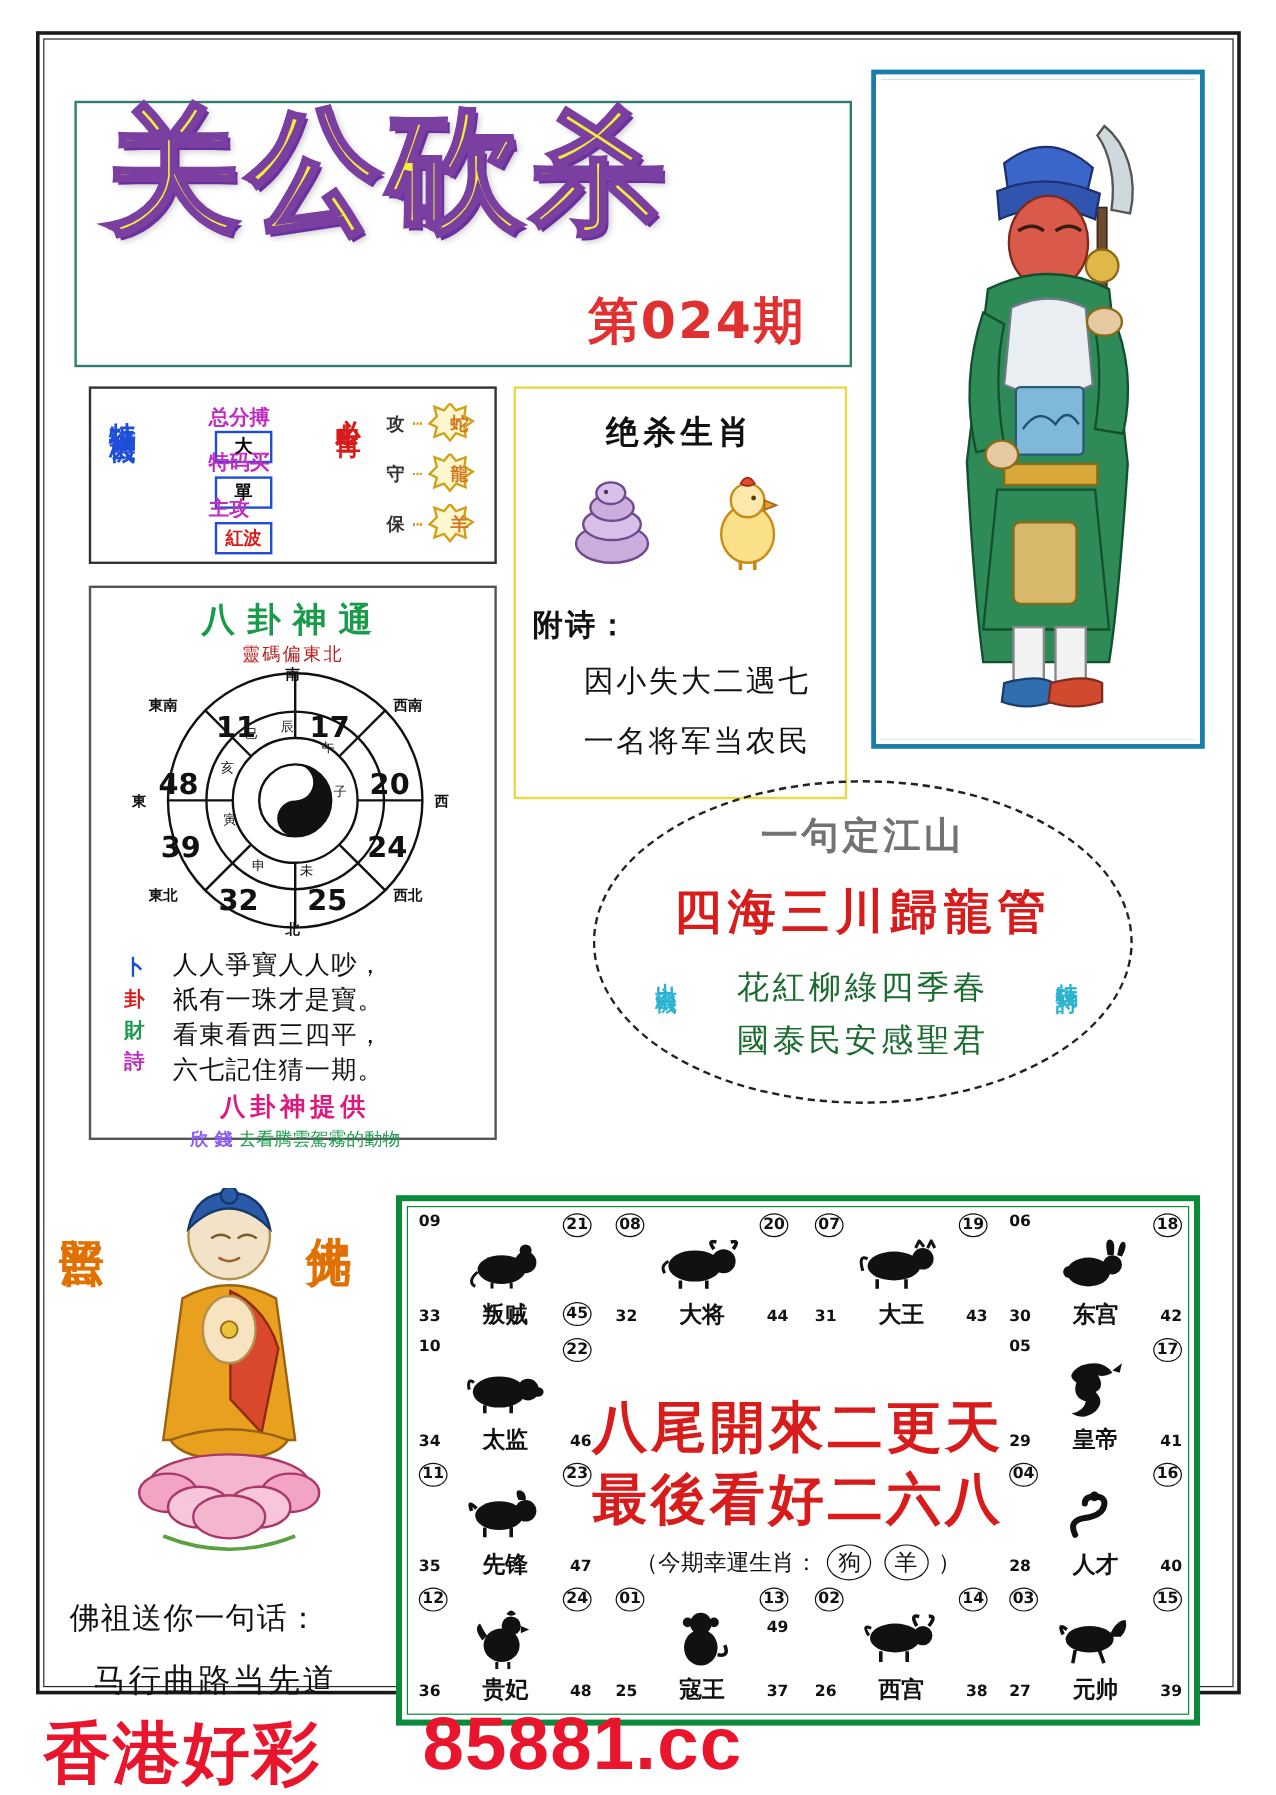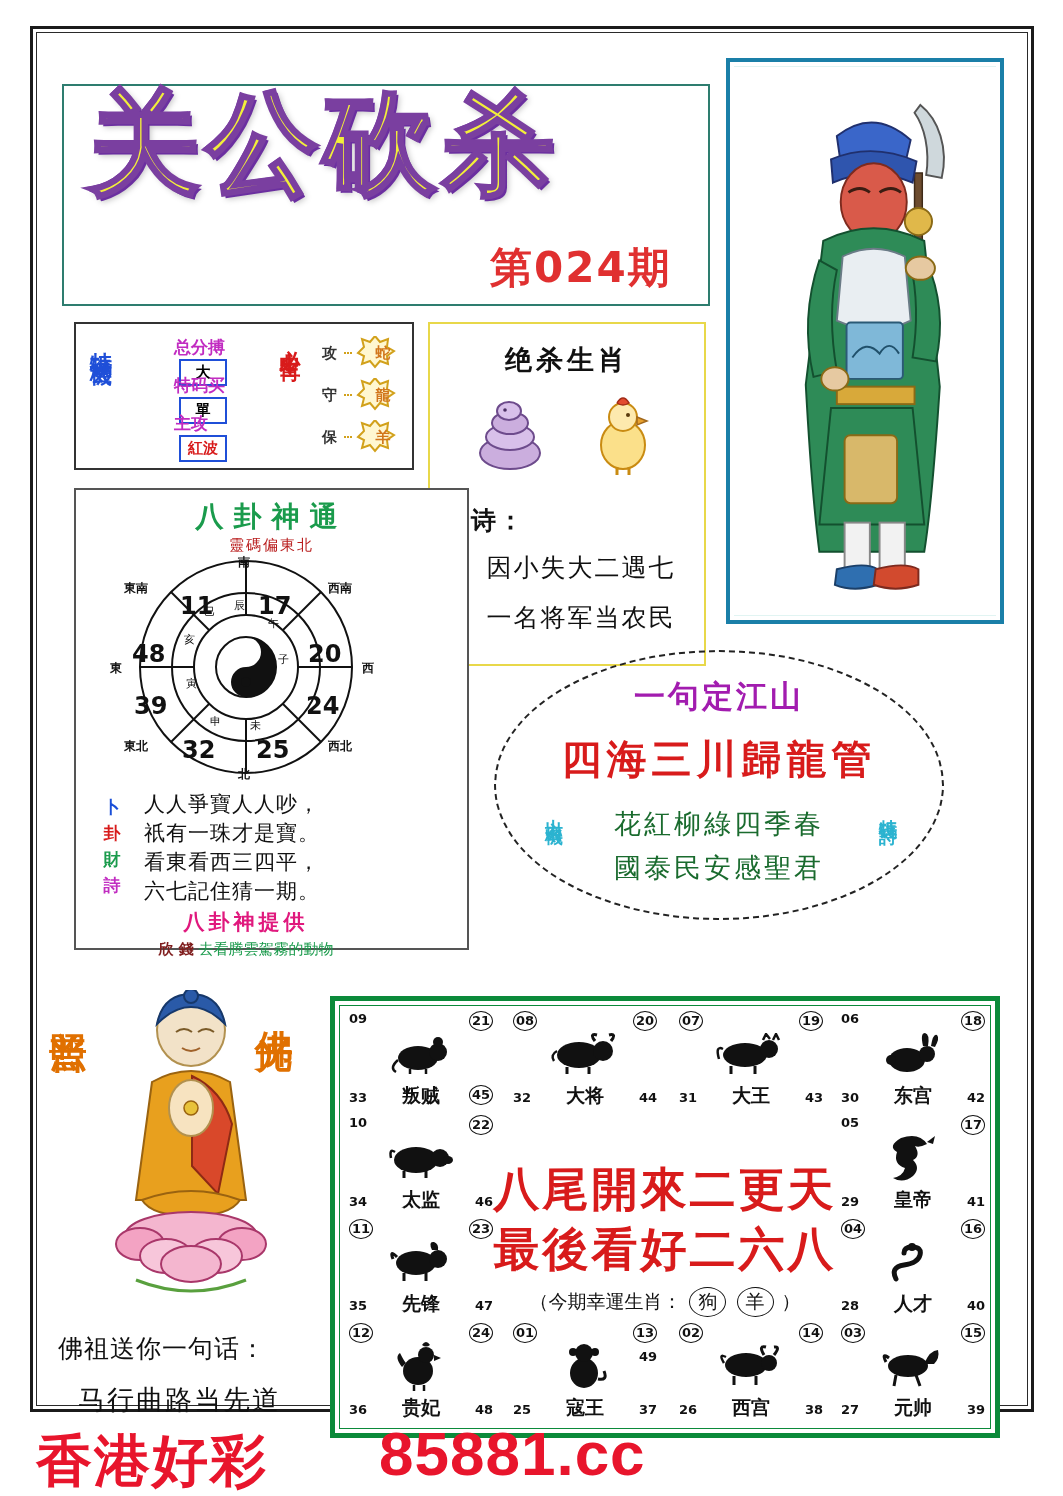--- a/index.html
+++ b/index.html
@@ -44,38 +44,38 @@
   .dashline{flex:1;height:0;border-top:2px dotted #d2a11b;margin:0 2px;}
 
   
   .panel-b{position:absolute;left:428px;top:322px;width:278px;height:344px;border:2px solid #e8d84a;background:#fff;box-sizing:border-box;}
   .pb-title{position:absolute;top:18px;left:0;width:100%;text-align:center;font-size:27px;font-weight:bold;color:#111;letter-spacing:4px;}
   .pb-animals{position:absolute;top:62px;left:0;width:100%;height:96px;display:flex;justify-content:center;gap:40px;align-items:center;}
   .pb-poem-label{position:absolute;left:14px;top:180px;font-size:25px;font-weight:bold;color:#111;letter-spacing:2px;}
   .pb-poem{position:absolute;left:36px;top:222px;width:230px;font-size:25px;line-height:44px;color:#111;letter-spacing:2px;text-align:center;}
 
   
-  .panel-c{position:absolute;left:74px;top:488px;width:395px;height:462px;border:2px solid #555;background:#fff;box-sizing:border-box;text-decoration:underline;}
+  .panel-c{position:absolute;left:74px;top:488px;width:340px;height:462px;border:2px solid #555;background:#fff;box-sizing:border-box;text-decoration:underline;}
   .pc-title{position:absolute;top:8px;left:0;width:100%;text-align:center;font-size:28px;font-weight:bold;color:#1a9b4c;letter-spacing:10px;}
   .pc-sub{position:absolute;top:46px;left:0;width:100%;text-align:center;font-size:15px;color:#b91c1c;letter-spacing:2px;}
   .bagua{position:absolute;left:34px;top:62px;width:272px;height:230px;}
   .bagua .num{position:absolute;font-size:24px;font-weight:bold;color:#111;}
   .bagua .dir{position:absolute;font-size:12px;color:#111;font-weight:bold;}
   .bagua .br{position:absolute;font-size:11px;color:#111;}
   .pc-poem{position:absolute;left:12px;top:300px;width:316px;}
   .pc-poem-label{position:absolute;left:0;top:4px;width:48px;text-align:center;font-size:17px;font-weight:bold;line-height:26px;}
   .pc-poem-lines{position:absolute;left:56px;top:0;font-size:21px;line-height:29px;color:#111;letter-spacing:1px;}
   .pc-foot1{position:absolute;left:0;top:118px;width:100%;text-align:center;font-size:21px;font-weight:bold;color:#e0187d;letter-spacing:4px;}
   .pc-foot2{position:absolute;left:0;top:150px;width:100%;text-align:center;font-size:15px;color:#111;}
   .pc-foot2 .g{color:#1a9b4c;}
-  .pc-foot2 .r{color:#7f1d1d;font-weight:bold;}
+  .pc-foot2 .r{color:#8b5cf6;font-weight:bold;}
 
   
   .ellipse{position:absolute;left:494px;top:650px;width:450px;height:270px;border:2px dashed #222;border-radius:50%;box-sizing:border-box;}
-  .el-t1{position:absolute;left:0;top:24px;width:100%;text-align:center;font-size:31px;font-weight:bold;color:#a21caf;letter-spacing:3px;}
+  .el-t1{position:absolute;left:0;top:24px;width:100%;text-align:center;font-size:31px;font-weight:bold;color:#737373;letter-spacing:3px;}
   .el-t2{position:absolute;left:0;top:80px;width:100%;text-align:center;font-size:40px;font-weight:bold;color:#d81b1b;letter-spacing:5px;}
   .el-left{position:absolute;left:46px;top:152px;font-size:18px;color:#2bb3d0;font-weight:bold;line-height:24px;text-align:center;}
   .el-right{position:absolute;right:42px;top:152px;font-size:18px;color:#2bb3d0;font-weight:bold;line-height:24px;text-align:center;}
   .el-lines{position:absolute;left:0;top:150px;width:100%;text-align:center;font-size:27px;line-height:44px;color:#1a6b2e;letter-spacing:3px;}
 
   
   .budd-left{position:absolute;left:56px;top:1000px;width:50px;font-size:38px;font-weight:bold;color:#e07000;line-height:76px;text-align:center;}
   .budd-right{position:absolute;left:262px;top:1000px;width:50px;font-size:38px;font-weight:bold;color:#e07000;line-height:76px;text-align:center;}
   .buddha-art{position:absolute;left:96px;top:990px;width:190px;height:330px;}
   .budd-text1{position:absolute;left:58px;top:1332px;width:260px;font-size:25px;color:#111;letter-spacing:1px;}
@@ -96,21 +96,21 @@
   .circ{display:inline-block;border:1px solid #111;border-radius:50%;width:22px;height:18px;line-height:18px;text-align:center;font-size:12px;}
   .center-note{position:absolute;left:110px;top:122px;width:440px;text-align:center;font-size:17px;color:#1f4fd8;letter-spacing:1px;}
   .center-l1{position:absolute;left:100px;top:158px;width:460px;text-align:center;font-size:46px;font-weight:bold;color:#d81b1b;letter-spacing:3px;}
   .center-l2{position:absolute;left:100px;top:218px;width:460px;text-align:center;font-size:46px;font-weight:bold;color:#d81b1b;letter-spacing:3px;}
   .center-lucky{position:absolute;left:100px;top:286px;width:460px;text-align:center;font-size:19px;color:#111;}
   .center-lucky .oval{display:inline-block;border:1px solid #111;border-radius:50%;padding:1px 8px;margin:0 2px;}
 
   
   .foot{position:absolute;left:22px;top:1418px;width:1020px;height:72px;}
   .foot-cn{position:absolute;left:14px;top:6px;font-size:56px;font-weight:bold;color:#e8152c;letter-spacing:2px;font-family:"DejaVu Sans","Liberation Sans",sans-serif;}
-  .foot-num{position:absolute;left:330px;top:0px;font-size:62px;font-weight:bold;color:#e8152c;letter-spacing:1px;font-family:"Liberation Sans",sans-serif;margin-left:27px;}
+  .foot-num{position:absolute;left:330px;top:0px;font-size:62px;font-weight:bold;color:#e8152c;letter-spacing:1px;font-family:"Liberation Sans",sans-serif;}
 </style>
 </head>
 <body>
 
 <div class="page">
   <div class="outer-border"></div>
   <div class="inner-border"></div>
 
   <div class="title-box"></div>
   <div class="title-text">关公砍杀</div>

